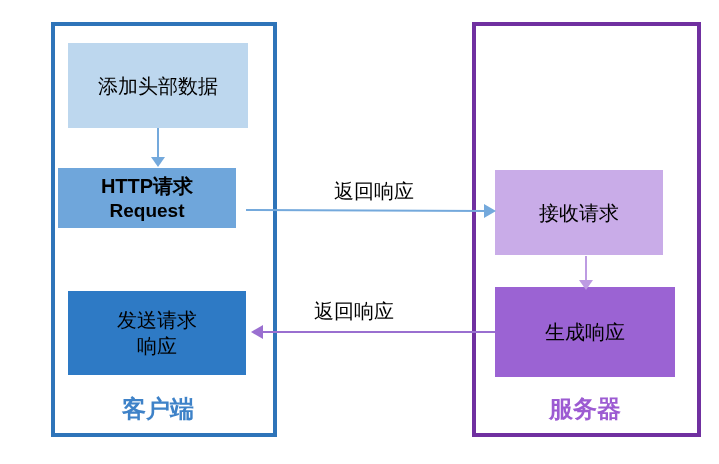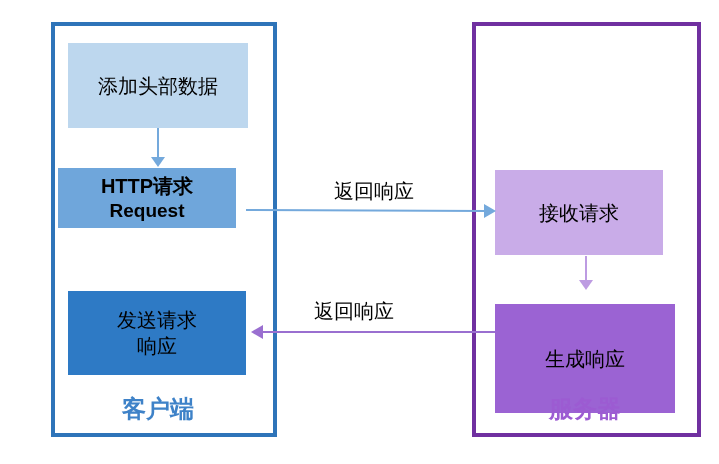--- a/index.html
+++ b/index.html
@@ -38,21 +38,21 @@
     justify-content: center;
     text-align: center;
     color: #000000;
     font-size: 20px;
     line-height: 1.3;
   }
   .box-add-header   { left: 50px;  top: 43px;  width: 180px; height: 85px; background: var(--client-box-light); }
   .box-http-request { left: 40px;  top: 168px; width: 178px; height: 60px; background: var(--client-box-mid); font-weight: bold; }
   .box-receive-process { left: 50px; top: 291px; width: 178px; height: 84px; background: var(--client-box-dark); }
   .box-receive-request { left: 477px; top: 170px; width: 168px; height: 85px; background: var(--server-box-light); }
-  .box-generate-response { left: 477px; top: 304px; width: 180px; height: 109px; background: var(--server-box-dark); }
+  .box-generate-response { left: 477px; top: 287px; width: 180px; height: 90px; background: var(--server-box-dark); }
   .box .sub-en { font-size: 19px; font-weight: bold; }
   .group-label {
     position: absolute;
     width: 180px;
     text-align: center;
     font-size: 24px;
     font-weight: bold;
   }
   .group-label.client-label { left: 50px;  top: 393px; color: var(--client-label); }
   .group-label.server-label { left: 477px; top: 393px; color: var(--server-label); }

